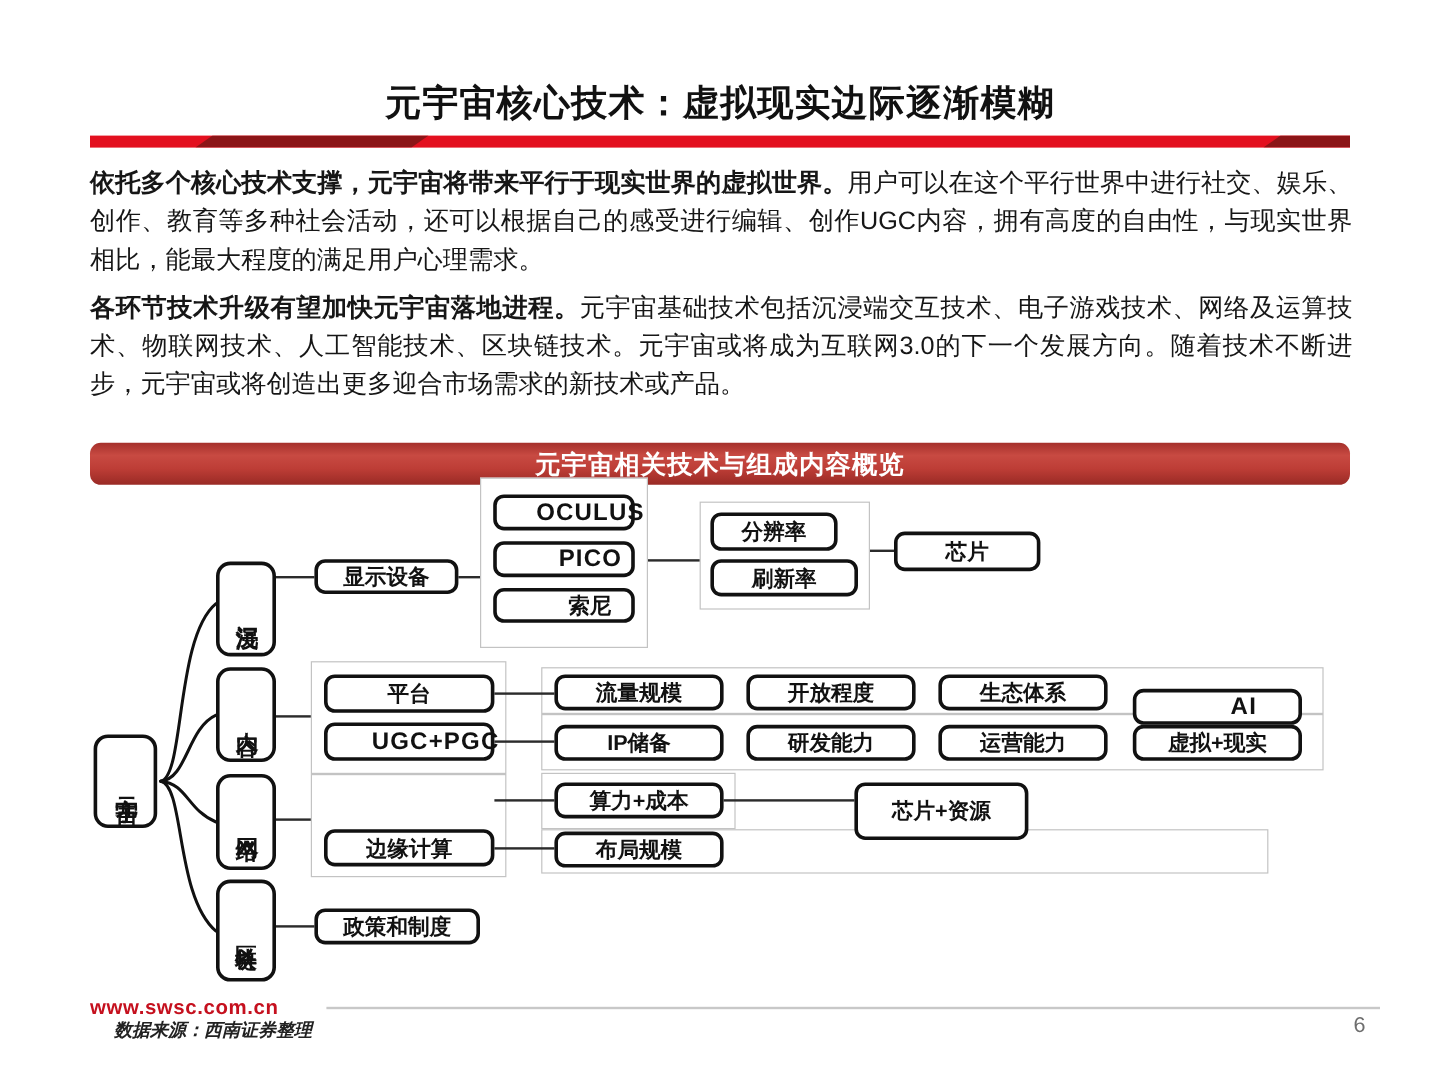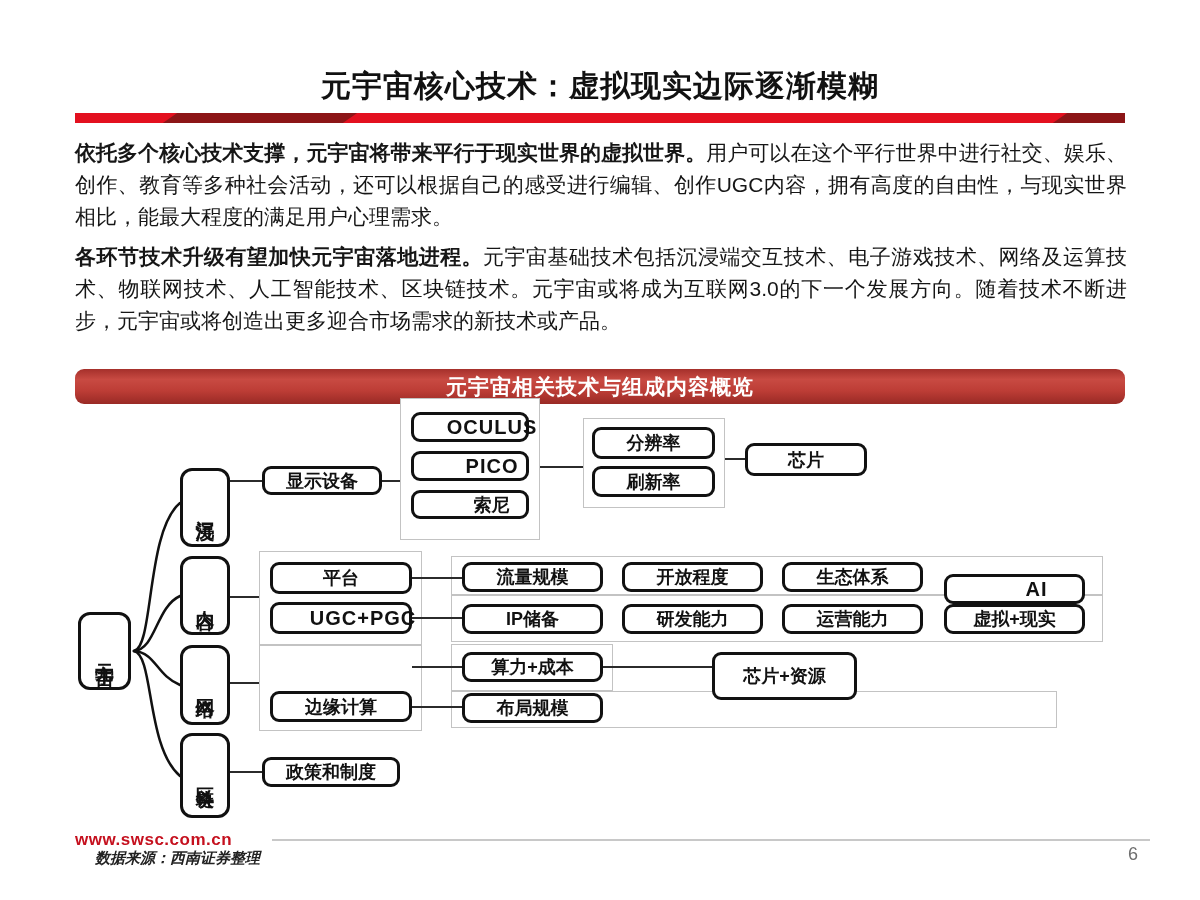--- a/index.html
+++ b/index.html
@@ -110,21 +110,21 @@
   <div class="node vnode" style="left:78px;top:612px;width:53px;height:78px;">元宇宙</div>
   <div class="node vnode" style="left:180px;top:468px;width:50px;height:79px;">沉浸</div>
   <div class="node vnode" style="left:180px;top:556px;width:50px;height:79px;">内容</div>
   <div class="node vnode" style="left:180px;top:645px;width:50px;height:80px;">网络</div>
   <div class="node vnode" style="left:180px;top:733px;width:50px;height:85px;font-size:18px;">区块链</div>
 
   <div class="node" style="left:262px;top:466px;width:120px;height:29px;">显示设备</div>
   <div class="node latin" style="left:411px;top:412px;width:118px;height:30px;">OCULUS</div>
   <div class="node latin" style="left:411px;top:451px;width:118px;height:30px;text-align:right;">PICO</div>
   <div class="node" style="left:411px;top:490px;width:118px;height:29px;padding-left:43px;">索尼</div>
-  <div class="node" style="left:592px;top:427px;width:123px;height:32px;">分辨率</div>
+  <div class="node" style="left:592px;top:427px;width:106px;height:32px;">分辨率</div>
   <div class="node" style="left:592px;top:466px;width:123px;height:31px;">刷新率</div>
   <div class="node" style="left:745px;top:443px;width:122px;height:33px;">芯片</div>
 
   <div class="node" style="left:270px;top:562px;width:142px;height:32px;">平台</div>
   <div class="node latin" style="left:270px;top:602px;width:142px;height:32px;">UGC+PGC</div>
   <div class="node" style="left:462px;top:562px;width:141px;height:30px;">流量规模</div>
   <div class="node" style="left:622px;top:562px;width:141px;height:30px;">开放程度</div>
   <div class="node" style="left:782px;top:562px;width:141px;height:30px;">生态体系</div>
   <div class="node latin" style="left:944px;top:562px;width:141px;height:30px;margin-top:12px;">AI</div>
   <div class="node" style="left:462px;top:604px;width:141px;height:30px;">IP储备</div>

